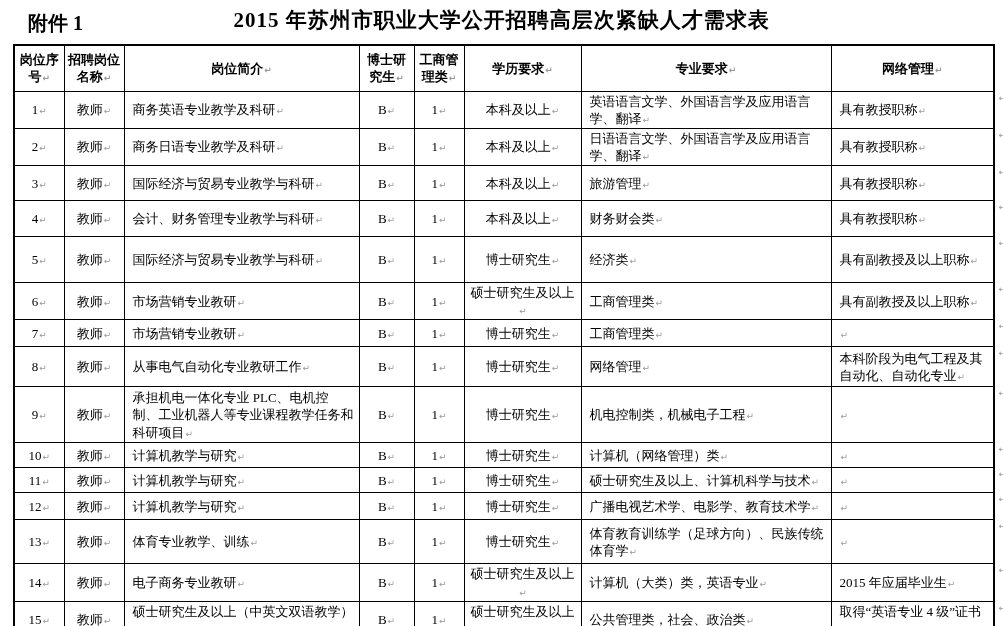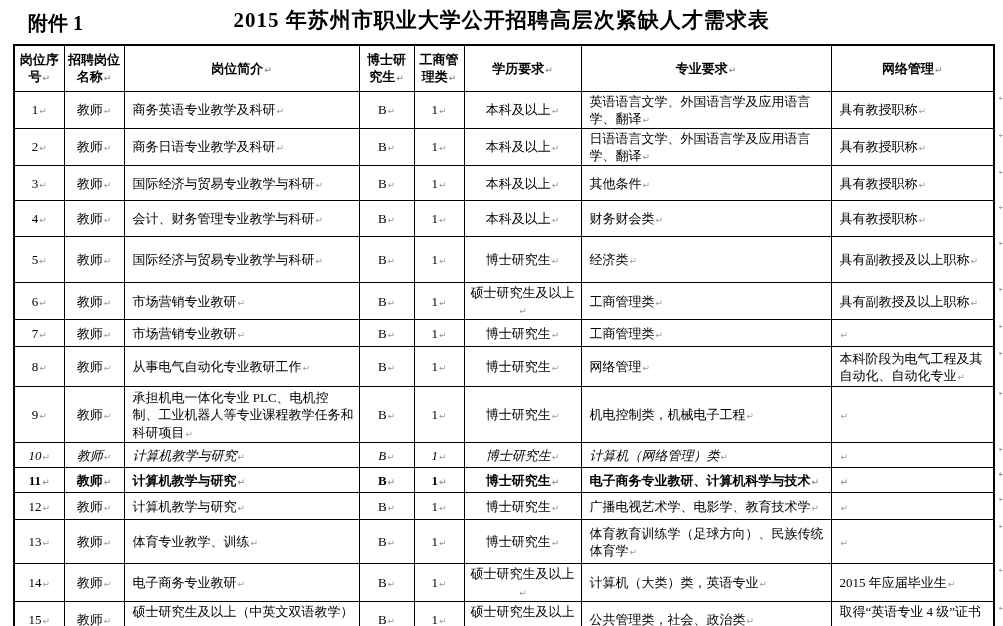--- a/index.html
+++ b/index.html
@@ -134,21 +134,21 @@
         <td class="left"><span>日语语言文学、外国语言学及应用语言学、翻译</span><span class="pmark">↵</span></td>
         <td class="left"><span>具有教授职称</span><span class="pmark">↵</span><span class="row-end-mark">↵</span></td>
       </tr>
       <tr style="height: 35px;">
         <td class="center"><span>3</span><span class="pmark">↵</span></td>
         <td class="center"><span>教师</span><span class="pmark">↵</span></td>
         <td class="left"><span>国际经济与贸易专业教学与科研</span><span class="pmark">↵</span></td>
         <td class="center"><span>B</span><span class="pmark">↵</span></td>
         <td class="center"><span>1</span><span class="pmark">↵</span></td>
         <td class="center"><span>本科及以上</span><span class="pmark">↵</span></td>
-        <td class="left"><span>其他条件</span><span class="pmark">↵</span></td>
+        <td class="left"><span>旅游管理</span><span class="pmark">↵</span></td>
         <td class="left"><span>具有教授职称</span><span class="pmark">↵</span><span class="row-end-mark">↵</span></td>
       </tr>
       <tr style="height: 36px;">
         <td class="center"><span>4</span><span class="pmark">↵</span></td>
         <td class="center"><span>教师</span><span class="pmark">↵</span></td>
         <td class="left"><span>会计、财务管理专业教学与科研</span><span class="pmark">↵</span></td>
         <td class="center"><span>B</span><span class="pmark">↵</span></td>
         <td class="center"><span>1</span><span class="pmark">↵</span></td>
         <td class="center"><span>本科及以上</span><span class="pmark">↵</span></td>
         <td class="left"><span>财务财会类</span><span class="pmark">↵</span></td>
@@ -197,38 +197,38 @@
       <tr style="height: 56px;">
         <td class="center"><span>9</span><span class="pmark">↵</span></td>
         <td class="center"><span>教师</span><span class="pmark">↵</span></td>
         <td class="left"><span>承担机电一体化专业 PLC、电机控制、工业机器人等专业课程教学任务和科研项目</span><span class="pmark">↵</span></td>
         <td class="center"><span>B</span><span class="pmark">↵</span></td>
         <td class="center"><span>1</span><span class="pmark">↵</span></td>
         <td class="center"><span>博士研究生</span><span class="pmark">↵</span></td>
         <td class="left"><span>机电控制类，机械电子工程</span><span class="pmark">↵</span></td>
         <td class="left"><span></span><span class="pmark">↵</span><span class="row-end-mark">↵</span></td>
       </tr>
-      <tr style="height: 25px; font-style: italic;">
+      <tr style="height: 25px;">
         <td class="center"><span>10</span><span class="pmark">↵</span></td>
         <td class="center"><span>教师</span><span class="pmark">↵</span></td>
         <td class="left"><span>计算机教学与研究</span><span class="pmark">↵</span></td>
         <td class="center"><span>B</span><span class="pmark">↵</span></td>
         <td class="center"><span>1</span><span class="pmark">↵</span></td>
         <td class="center"><span>博士研究生</span><span class="pmark">↵</span></td>
         <td class="left"><span>计算机（网络管理）类</span><span class="pmark">↵</span></td>
         <td class="left"><span></span><span class="pmark">↵</span><span class="row-end-mark">↵</span></td>
       </tr>
-      <tr style="height: 25px; font-weight: bold;">
+      <tr style="height: 25px;">
         <td class="center"><span>11</span><span class="pmark">↵</span></td>
         <td class="center"><span>教师</span><span class="pmark">↵</span></td>
         <td class="left"><span>计算机教学与研究</span><span class="pmark">↵</span></td>
         <td class="center"><span>B</span><span class="pmark">↵</span></td>
         <td class="center"><span>1</span><span class="pmark">↵</span></td>
         <td class="center"><span>博士研究生</span><span class="pmark">↵</span></td>
-        <td class="left"><span>电子商务专业教研、计算机科学与技术</span><span class="pmark">↵</span></td>
+        <td class="left"><span>硕士研究生及以上、计算机科学与技术</span><span class="pmark">↵</span></td>
         <td class="left"><span></span><span class="pmark">↵</span><span class="row-end-mark">↵</span></td>
       </tr>
       <tr style="height: 27px; margin-left: 30px;">
         <td class="center"><span>12</span><span class="pmark">↵</span></td>
         <td class="center"><span>教师</span><span class="pmark">↵</span></td>
         <td class="left"><span>计算机教学与研究</span><span class="pmark">↵</span></td>
         <td class="center"><span>B</span><span class="pmark">↵</span></td>
         <td class="center"><span>1</span><span class="pmark">↵</span></td>
         <td class="center"><span>博士研究生</span><span class="pmark">↵</span></td>
         <td class="left"><span>广播电视艺术学、电影学、教育技术学</span><span class="pmark">↵</span></td>

